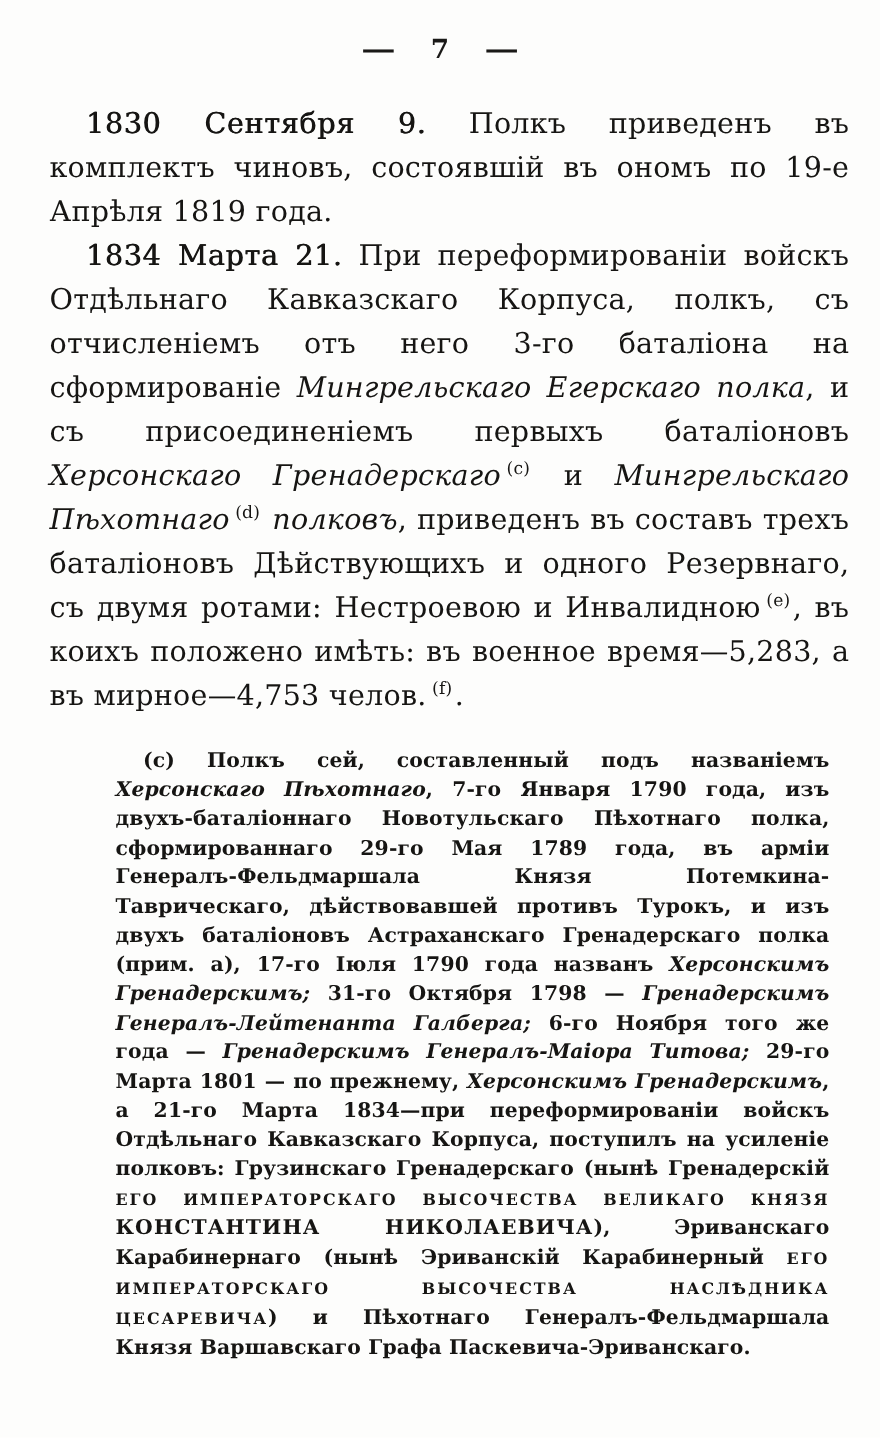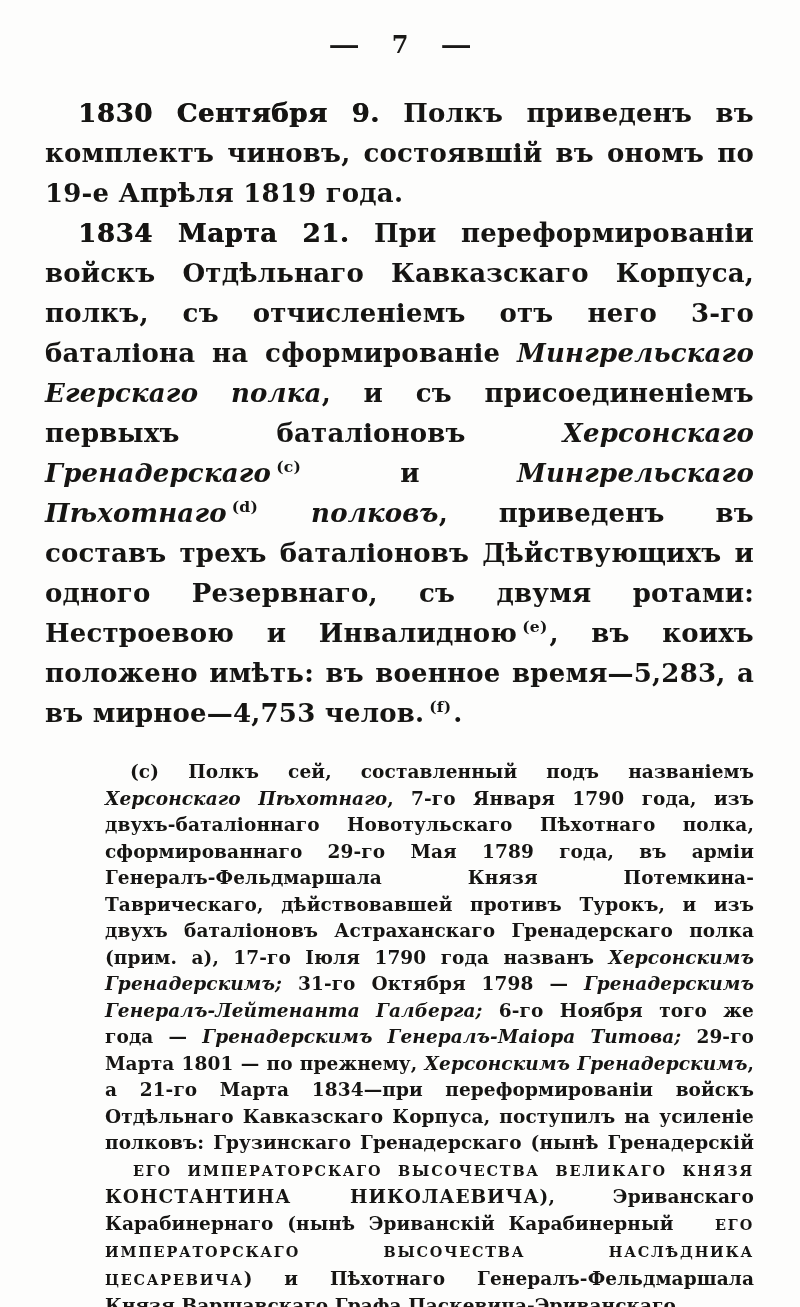--- a/index.html
+++ b/index.html
@@ -26,25 +26,25 @@
   }
   .page-header .dash {
     display: inline-block;
     transform: scaleX(1.3);
   }
   .page-header .pg-num {
     display: inline-block;
     margin: 0 36px;
   }
   .main-text {
-    margin: 34px 46px 0 45px;
+    margin: 34px 28px 0 45px;
     text-align: justify;
     font-size: 26px;
     line-height: 40px;
-    font-weight: bold;
+    font-weight: normal;
     letter-spacing: 0.2px;
   }
   .main-text .para {
     margin: 0;
     text-indent: 33px;
   }
   .footnotes {
     margin: 26px 46px 0 105px;
     text-align: justify;
     font-size: 18.5px;
@@ -63,21 +63,20 @@
   .seg-sup {
     font-size: 60%;
     vertical-align: super;
     line-height: 0;
     margin: 0 2px 0 5px;
   }
   .seg-sc {
     text-transform: uppercase;
     font-size: 78%;
     letter-spacing: 1.8px;
-    margin-left: 28px;
   }
   .seg-caps {
     letter-spacing: 1px;
   }
 </style>
 </head>
 <body>
 
 <div class="page">
 

